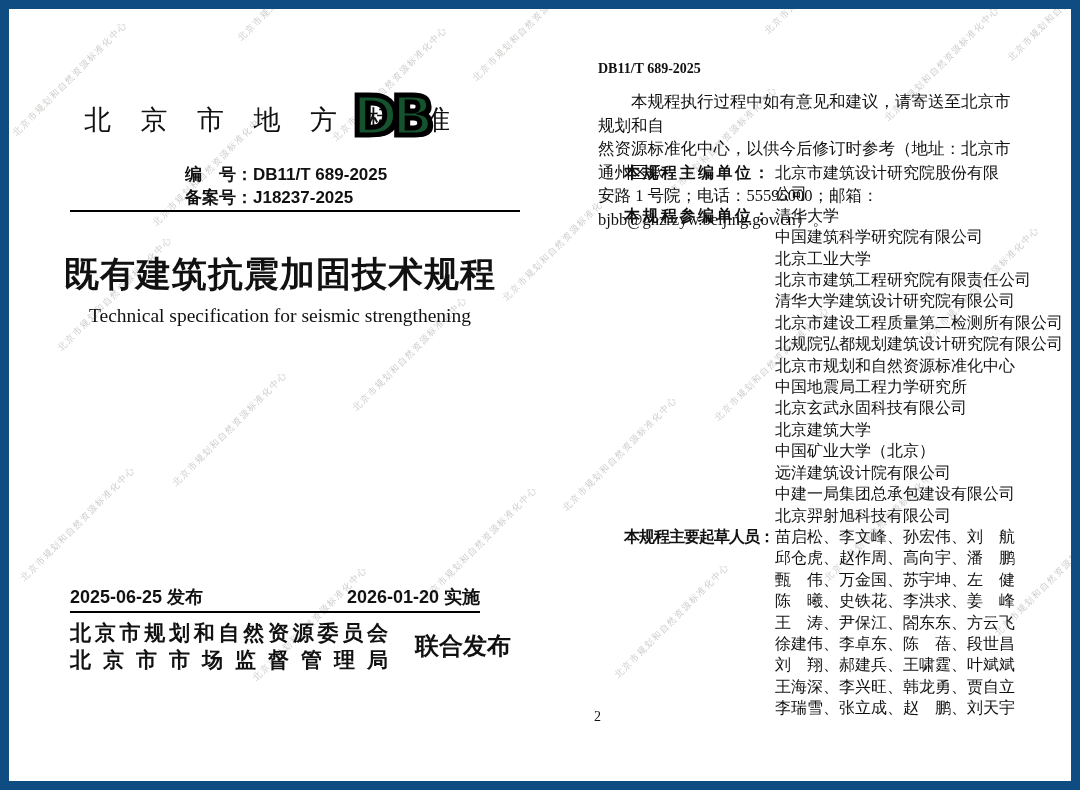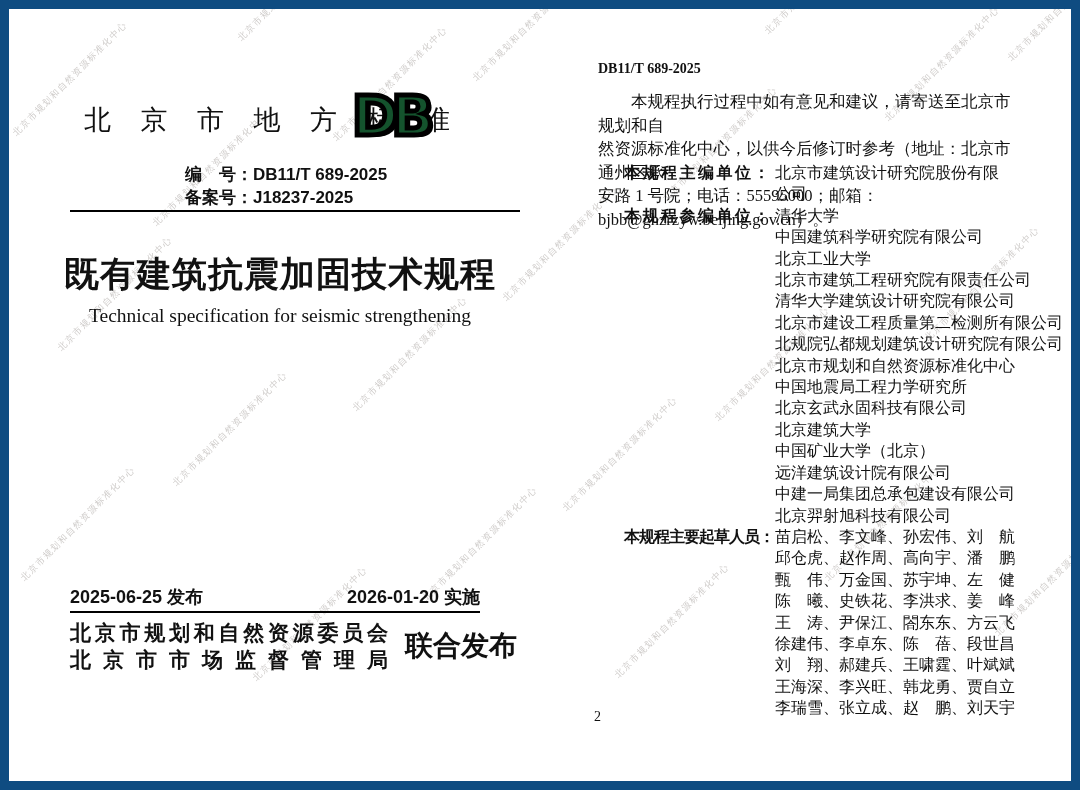--- a/index.html
+++ b/index.html
@@ -30,21 +30,21 @@
   .rule1{position:absolute;left:70px;top:210px;width:450px;height:2px;background:#000;z-index:2;}
   .doc-title{position:absolute;left:55px;top:251px;width:450px;text-align:center;font-size:35px;font-weight:bold;letter-spacing:1px;z-index:2;}
   .doc-title-en{position:absolute;left:55px;top:304px;width:450px;text-align:center;
     font-family:"Liberation Serif","DejaVu Serif",serif;font-size:19.5px;line-height:24px;z-index:2;}
   .dates{position:absolute;left:70px;top:585px;width:410px;display:flex;justify-content:space-between;
     font-size:18px;font-weight:bold;z-index:2;}
   .rule2{position:absolute;left:70px;top:611px;width:410px;height:2px;background:#000;z-index:2;}
   .issuers{position:absolute;left:70px;top:619px;display:flex;align-items:center;z-index:2;}
   .issuer-col{width:318px;font-size:21px;font-weight:bold;line-height:27px;}
   .issuer-line{text-align:justify;text-align-last:justify;}
-  .joint{font-size:28px;font-weight:bold;margin-left:17px;white-space:nowrap;}
+  .joint{font-size:24px;font-weight:bold;margin-left:27px;white-space:nowrap;}
 
   
   .rp-header{position:absolute;left:598px;top:61px;z-index:2;
     font-family:"Liberation Serif","DejaVu Serif",serif;font-weight:bold;font-size:14px;}
   .notice{position:absolute;left:598px;top:90px;width:416px;z-index:2;
     font-family:"Liberation Serif","DejaVu Serif",serif;font-size:16.5px;line-height:23.5px;}
   .notice-first{text-indent:2em;}
   .rp-body{position:absolute;left:598px;top:162px;width:416px;z-index:2;
     font-size:16px;line-height:21.4px;}
   .sect{display:flex;align-items:flex-start;}

